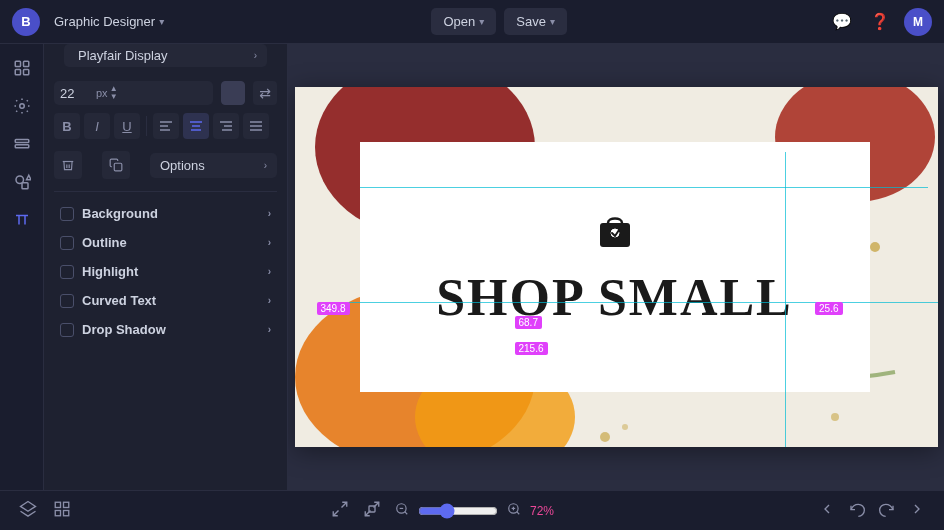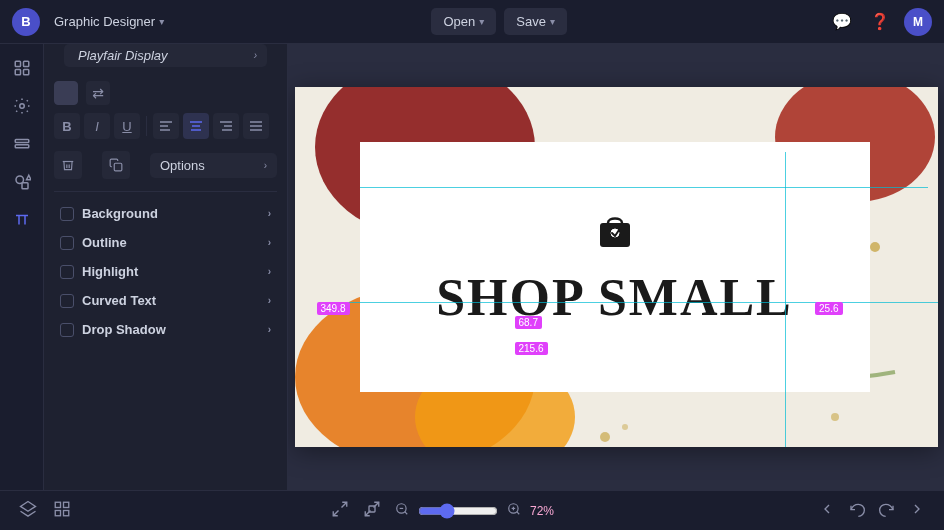--- a/index.html
+++ b/index.html
@@ -328,21 +328,21 @@
       display: flex; align-items: center; gap: 8px;
     }
     .zoom-controls {
       display: flex; align-items: center; gap: 6px;
     }
     .zoom-slider {
       width: 80px;
       accent-color: #5d6af0;
     }
     .zoom-level {
-      font-size: 12px; color: #f9a8d4; min-width: 32px;
+      font-size: 12px; color: #ec4899; min-width: 32px;
     }
     .bottom-right {
       display: flex; align-items: center; gap: 8px;
     }
     .history-btn {
       background: none; border: none; color: #8a8ea8;
       cursor: pointer; font-size: 16px; padding: 3px;
       border-radius: 3px;
     }
   </style>
@@ -412,28 +412,36 @@
     </div>
     <div class="sidebar-icon active-text">
       <svg width="18" height="18" viewBox="0 0 24 24" fill="none" stroke="#5d6af0" stroke-width="2">
         <path d="M4 6h16M8 6v12m8-12v12"></path>
       </svg>
     </div>
   </div>
 
   <div class="properties-panel">
 
-    <div style="padding: 0 10px 6px; font-style: italic;">
+    <div style="padding: 0 10px 6px;">
       <div class="font-row">
         <span class="font-name">Playfair Display</span>
         <span class="font-chevron">›</span>
       </div>
     </div>
 
     <div class="font-size-row">
+      <div class="font-size-input-wrap">
+        <input class="font-size-input" type="text" value="22" style="">
+        <span class="font-size-unit">px</span>
+        <div class="font-size-arrows">
+          <button class="arrow-btn">▲</button>
+          <button class="arrow-btn">▼</button>
+        </div>
+      </div>
       <div class="color-swatch" style="background:#3a3d55;"></div>
       <button class="text-transform-btn">
         <span style="font-size:14px;">⇄</span>
       </button>
     </div>
 
     <div class="format-row">
       <button class="fmt-btn" style="font-weight:bold;">B</button>
       <button class="fmt-btn" style="font-style:italic;">I</button>
       <button class="fmt-btn" style="text-decoration:underline;">U</button>

